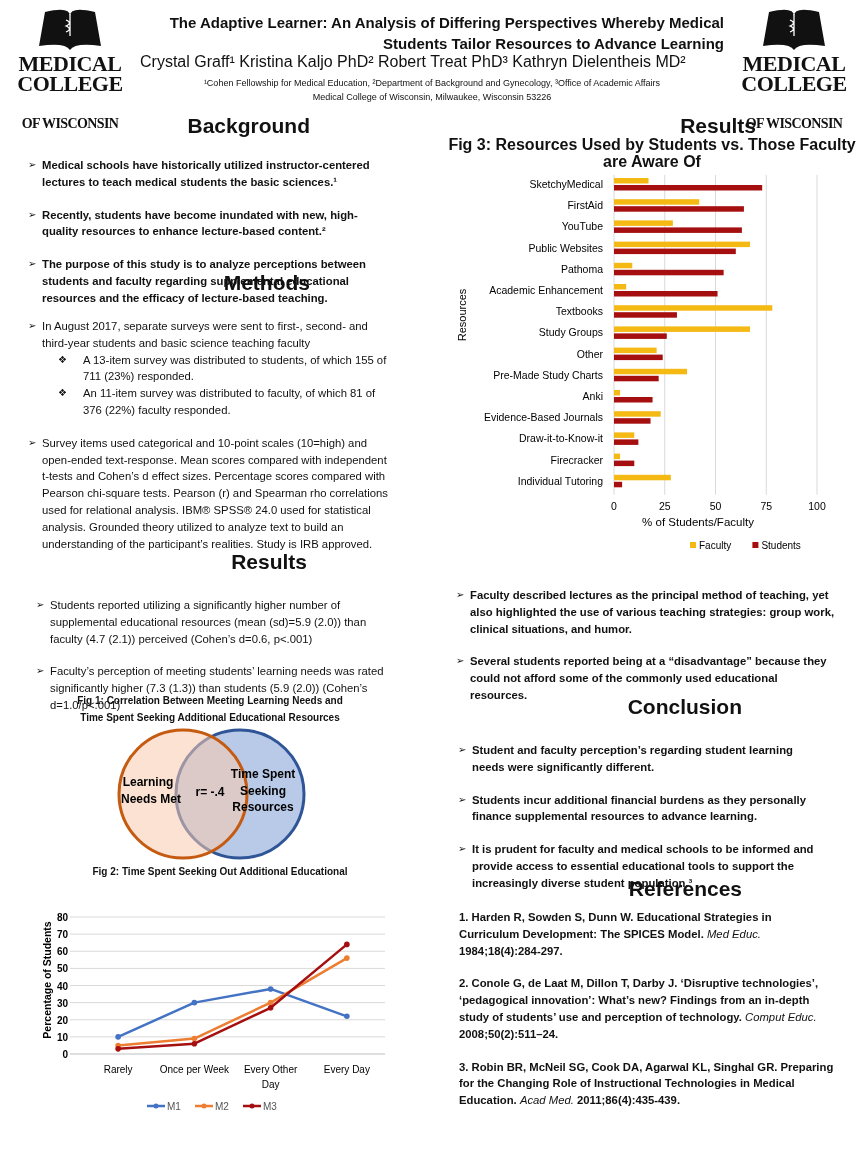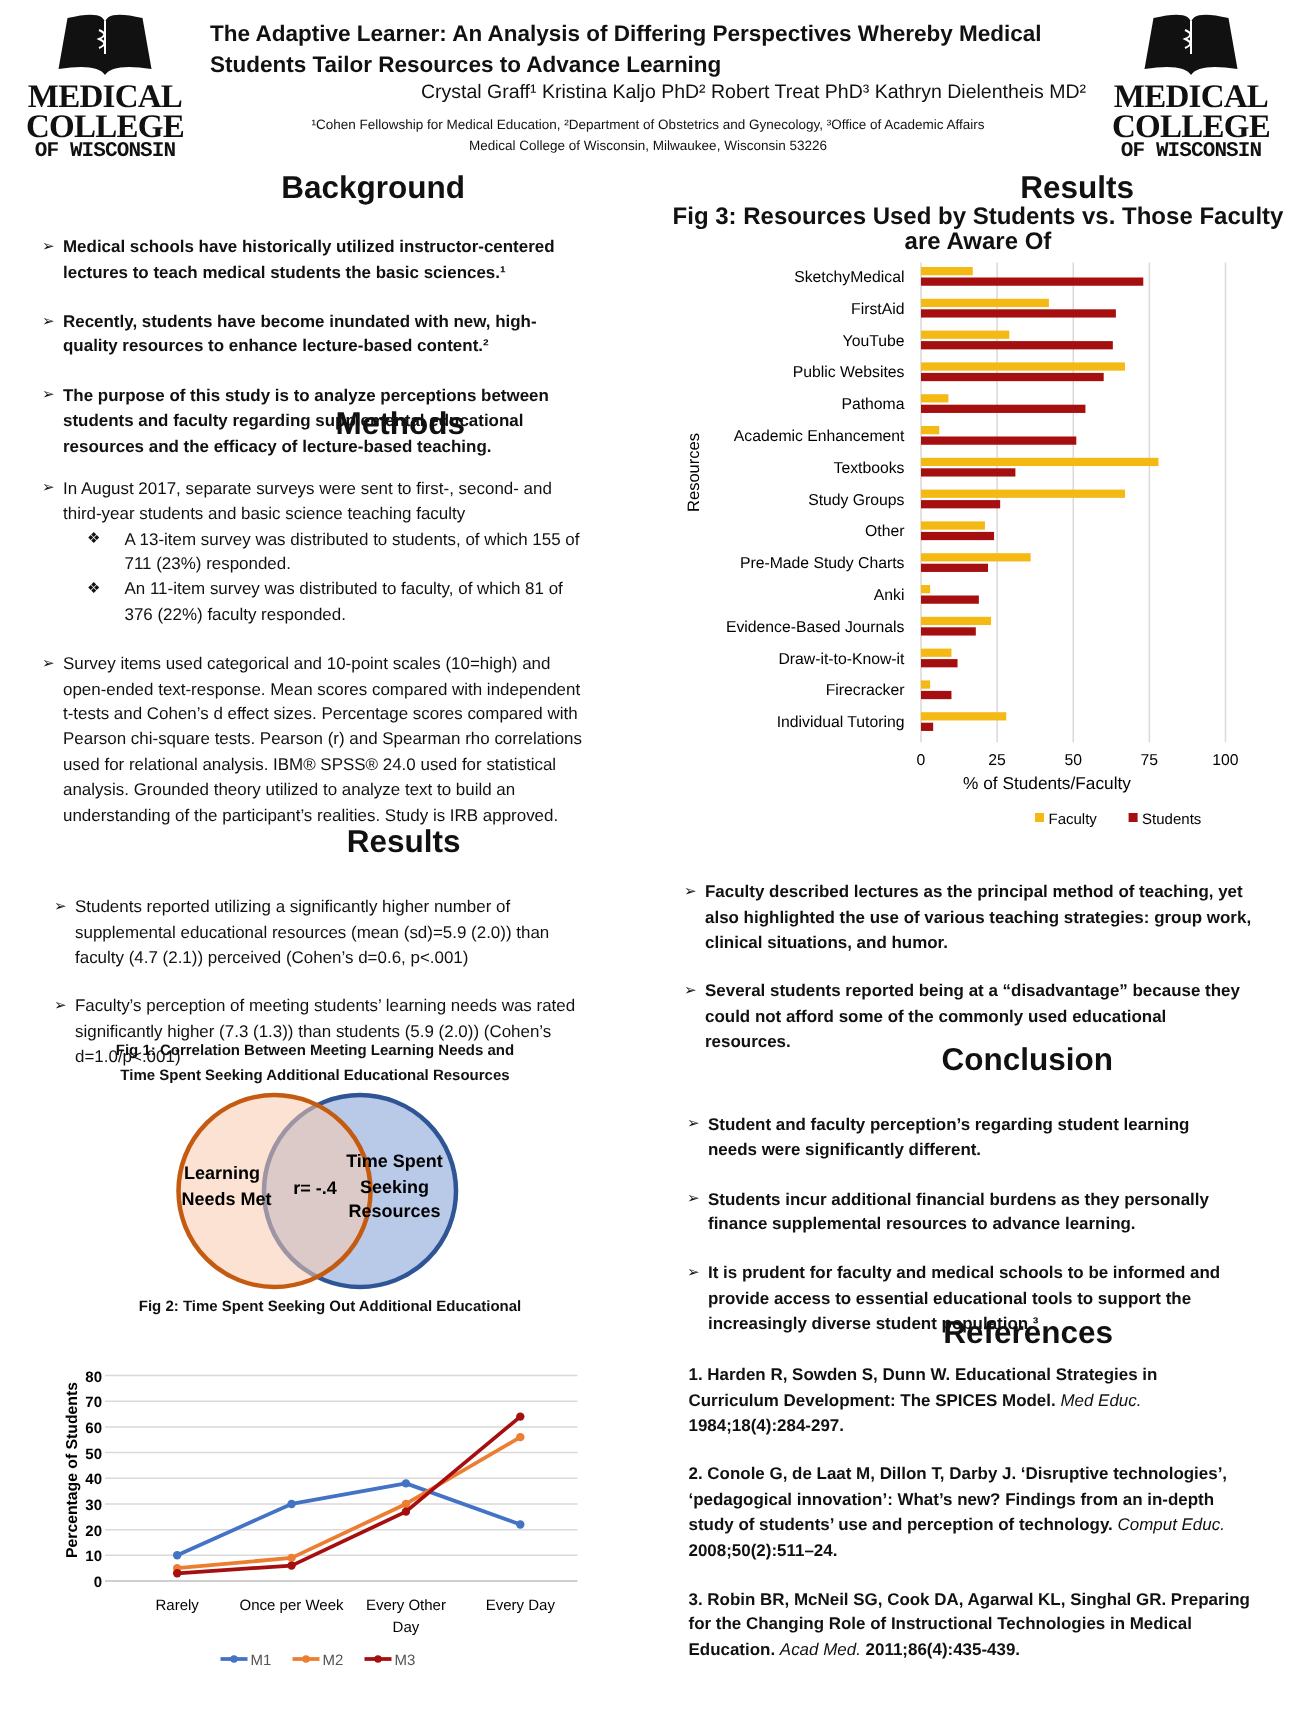--- a/index.html
+++ b/index.html
@@ -2,23 +2,23 @@
 <html><head>
 <meta charset="utf-8">
 <style>
   html, body { margin:0; padding:0; background:#ffffff; }
   body { width:864px; height:1152px; position:relative; overflow:hidden;
          font-family:"Liberation Sans", "DejaVu Sans", sans-serif; color:#111; }
   .abs { position:absolute; }
   .logo { position:absolute; width:130px; height:100px; text-align:center; }
   .logo svg { display:block; margin:0 auto; }
   .logo .l1, .logo .l2 { font-family:"Liberation Serif", serif; font-weight:bold; font-size:22px; line-height:20px; letter-spacing:-0.5px; }
-  .logo .l3 { font-family:Liberation Mono, monospace; font-weight:bold; font-size:14px; line-height:15px; letter-spacing:-0.6px; }
-  .title { position:absolute; left:140px; width:584px; top:12px; text-align:left; font-weight:bold; font-size:15px; line-height:21px; }
-  .authors { position:absolute; left:140px; width:584px; top:53px; text-align:right; font-size:13px; }
+  .logo .l3 { font-family:Liberation Serif, serif; font-weight:bold; font-size:14px; line-height:15px; letter-spacing:-0.6px;margin-top:22px; }
+  .title { position:absolute; left:140px; width:584px; top:12px; text-align:right; font-weight:bold; font-size:15px; line-height:21px; }
+  .authors { position:absolute; left:140px; width:584px; top:53px; text-align:left; font-size:16px; }
   .affil { position:absolute; left:140px; width:584px; top:76px; text-align:center; font-size:9px; line-height:14px; }
   .sec-h { position:absolute; font-weight:bold; font-size:21px; text-align:right; }
   .body { position:absolute; font-size:11.3px; line-height:16.8px; font-weight:bold; }
   .body.norm { font-weight:normal; }
   .bullet { position:relative; padding-left:14px;margin-top:16px; }
   .bullet::before { content:"\27A2"; position:absolute; left:0; top:0; font-size:10px; }
   .sub { position:relative; padding-left:55px; font-weight:normal; }
   .sub::before { content:"\2756"; position:absolute; left:30px; font-size:10px; }
   .figcap { position:absolute; font-weight:bold; font-size:10px; line-height:16.5px; text-align:center; }
   .ref { margin-bottom:16px; }
@@ -46,21 +46,21 @@
   <div class="l2">COLLEGE</div>
   <div class="l3">OF WISCONSIN</div>
 </div>
 
 <div class="title">
   <div>The Adaptive Learner: An Analysis of Differing Perspectives Whereby Medical</div>
   <div>Students Tailor Resources to Advance Learning</div>
 </div>
 <div class="authors">Crystal Graff¹   Kristina Kaljo PhD²   Robert Treat PhD³   Kathryn Dielentheis MD²</div>
 <div class="affil">
-  <div>¹Cohen Fellowship for Medical Education, ²Department of Obstetrics and Gynecology, ³Office of Academic Affairs</div>
+  <div>¹Cohen Fellowship for Medical Education, ²Department of Background and Gynecology, ³Office of Academic Affairs</div>
   <div>Medical College of Wisconsin, Milwaukee, Wisconsin 53226</div>
 </div>
 
 <div class="sec-h" style="left:110px;width:200px;top:114px;">Background</div>
 <div class="body" style="left:28px;width:365px;top:141px;">
   <div class="bullet">Medical schools have historically utilized instructor-centered lectures to teach medical students the basic sciences.¹</div>
   <div class="bullet">Recently, students have become inundated with new, high-quality resources to enhance lecture-based content.²</div>
   <div class="bullet">The purpose of this study is to analyze perceptions between students and faculty regarding supplemental educational resources and the efficacy of lecture-based teaching.</div>
 </div>
 

